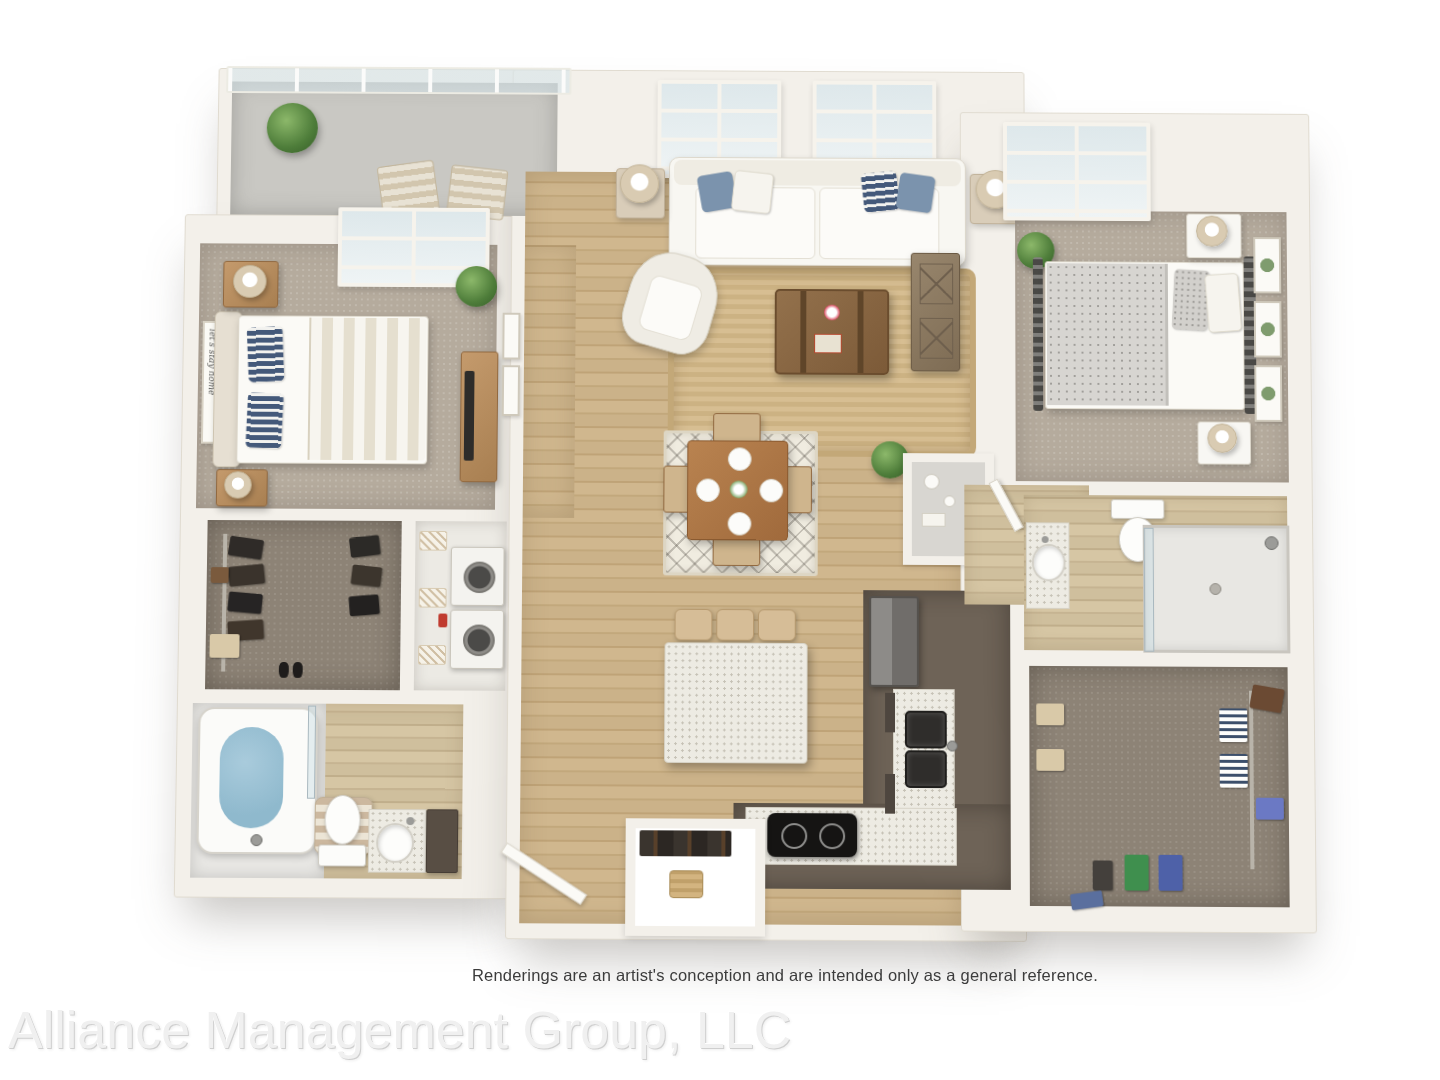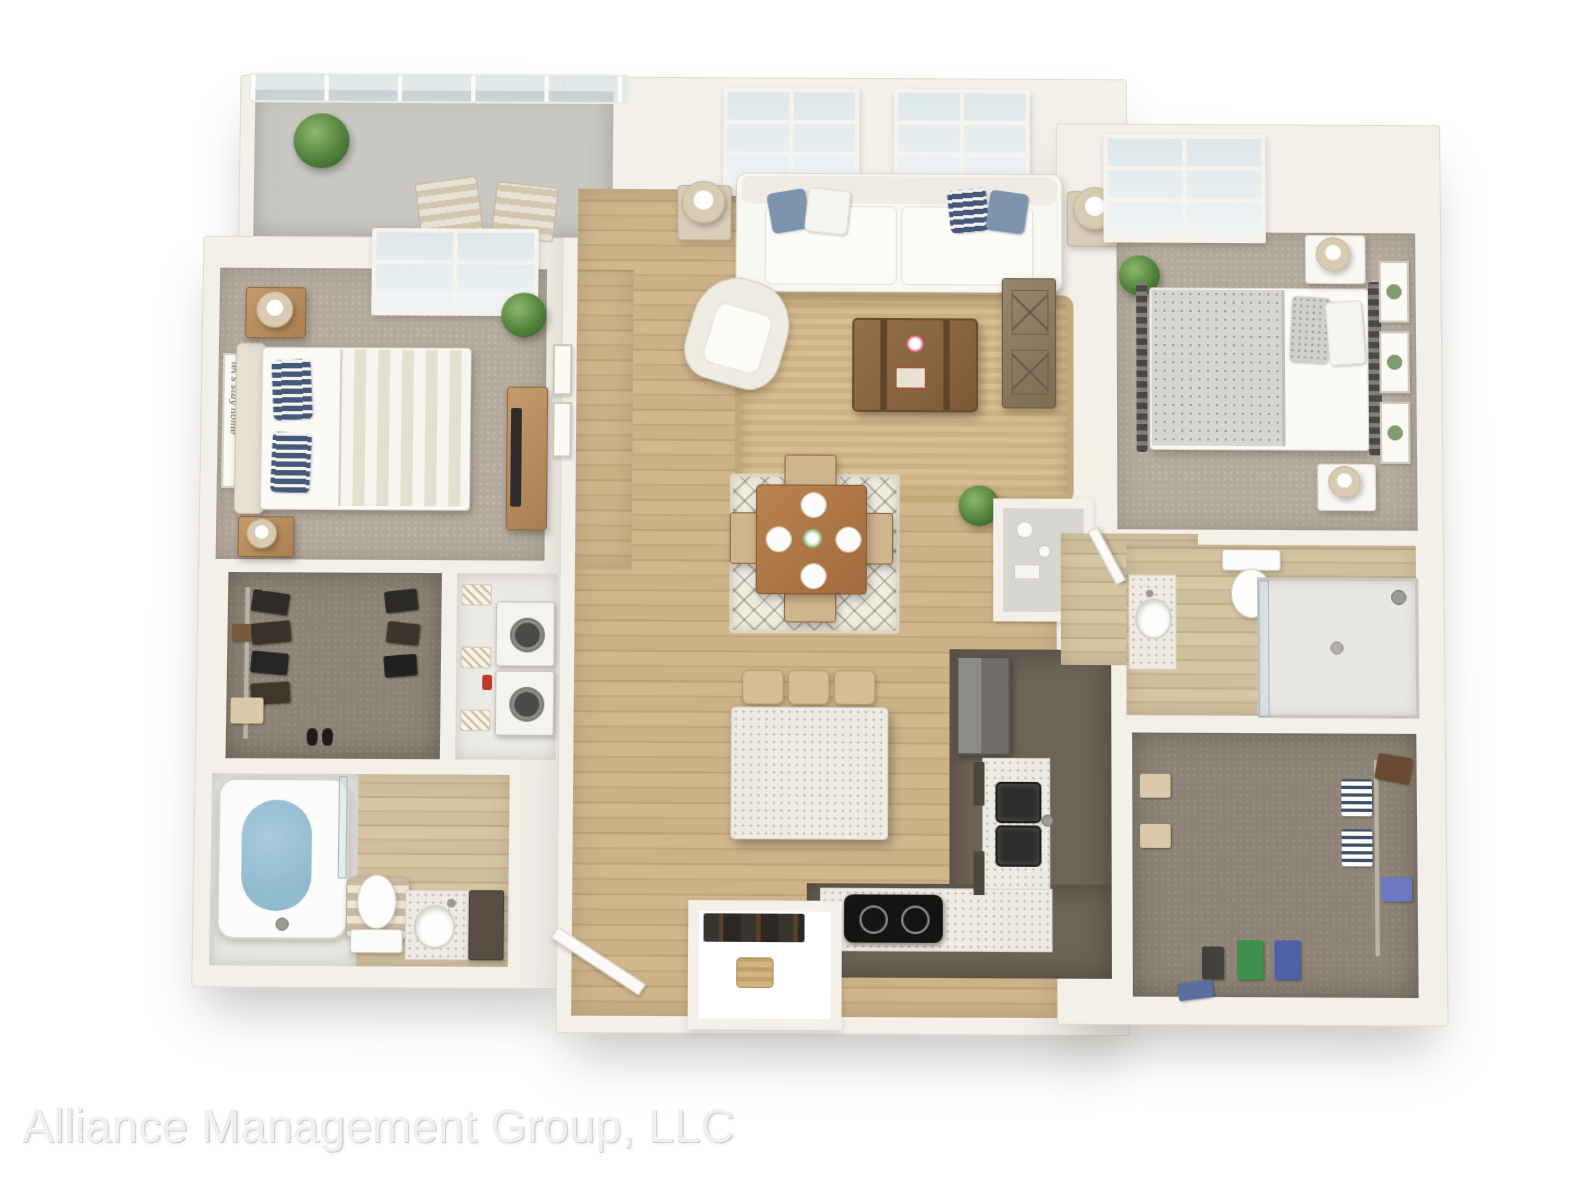--- a/index.html
+++ b/index.html
@@ -39,21 +39,21 @@
   .toilet-bowl{position:absolute;background:#fdfdfb;border:1px solid #cfccc3;border-radius:50%;box-shadow:1px 2px 4px rgba(0,0,0,.2);}
   .sink-oval{position:absolute;background:#fdfdfb;border:2px solid #d3d0c7;border-radius:50%;box-shadow:inset 1px 2px 4px rgba(0,0,0,.18);}
   .dot{position:absolute;border-radius:50%;}
   .frame-art{position:absolute;background:#fbfaf6;border:2px solid #cfc9bb;box-shadow:1px 2px 3px rgba(0,0,0,.15);}
   .leaf-mark{position:absolute;inset:4px;background:radial-gradient(circle at 50% 50%,#7f9c6e 0 28%,transparent 30%);}
   .clothes{position:absolute;border-radius:2px;box-shadow:1px 1px 2px rgba(0,0,0,.35);}
   .hanger-rod{position:absolute;background:#b9b4aa;}
   .door-leaf{position:absolute;background:#fbfaf6;border:1px solid #d8d3c7;box-shadow:2px 2px 4px rgba(0,0,0,.2);}
   .disclaimer{position:absolute;left:0;width:100%;box-sizing:border-box;padding-left:130px;
               text-align:center;font-size:16.5px;color:#3c3c3c;letter-spacing:.2px;}
-  .watermark{position:absolute;left:20px;top:1000px;font-size:43px;white-space:nowrap;
+  .watermark{position:absolute;left:8px;top:1000px;font-size:52px;white-space:nowrap;
              color:#f0f0f0;letter-spacing:0;
              text-shadow:-1px -1px 0 #ffffff,1px 1px 0 #cfcfcf,2px 2px 3px rgba(0,0,0,.07);}
   .sign-script{position:absolute;font:italic 9px "DejaVu Serif",serif;color:#5a5a58;
                transform:rotate(90deg);transform-origin:left top;white-space:nowrap;}
   .xdoor{position:absolute;border:1px solid #6e5f4d;
          background:
           linear-gradient(45deg,transparent calc(50% - 1px),#6e5f4d calc(50% - 1px) calc(50% + 1px),transparent 0),
           linear-gradient(-45deg,transparent calc(50% - 1px),#6e5f4d calc(50% - 1px) calc(50% + 1px),transparent 0);}
   .stool{position:absolute;background:#d3b astanau;}
   .stool{position:absolute;background:#d6bd97;border:1px solid #b79a6f;border-radius:6px;box-shadow:1px 2px 4px rgba(0,0,0,.25);}
@@ -275,13 +275,14 @@
 
     <div class="door-leaf" style="left:398px;top:796px;width:94px;height:10px;transform:rotate(33deg);transform-origin:left center;"></div>
     <div class="abs" style="left:520px;top:772px;width:120px;height:98px;background:#ffffff;border:10px solid #f3f0ea;box-shadow:0 3px 7px rgba(0,0,0,.14);">
       <div class="abs" style="left:4px;top:2px;width:92px;height:26px;background:repeating-linear-gradient(90deg,#3a342e 0 14px,#58402a 14px 18px,#2c2723 18px 34px);border-radius:2px;"></div>
       <div class="abs" style="left:34px;top:42px;width:32px;height:26px;background:repeating-linear-gradient(0deg,#d3b480 0 5px,#c0a06a 5px 9px);border:1px solid #a98c57;border-radius:4px;"></div>
     </div>
 
   </div>
 
   <div class="watermark">Alliance Management Group, LLC</div>
+  <div class="disclaimer" style="top:966px;">Renderings are an artist's conception and are intended only as a general reference.</div>
 </div>
 
 </body></html>

